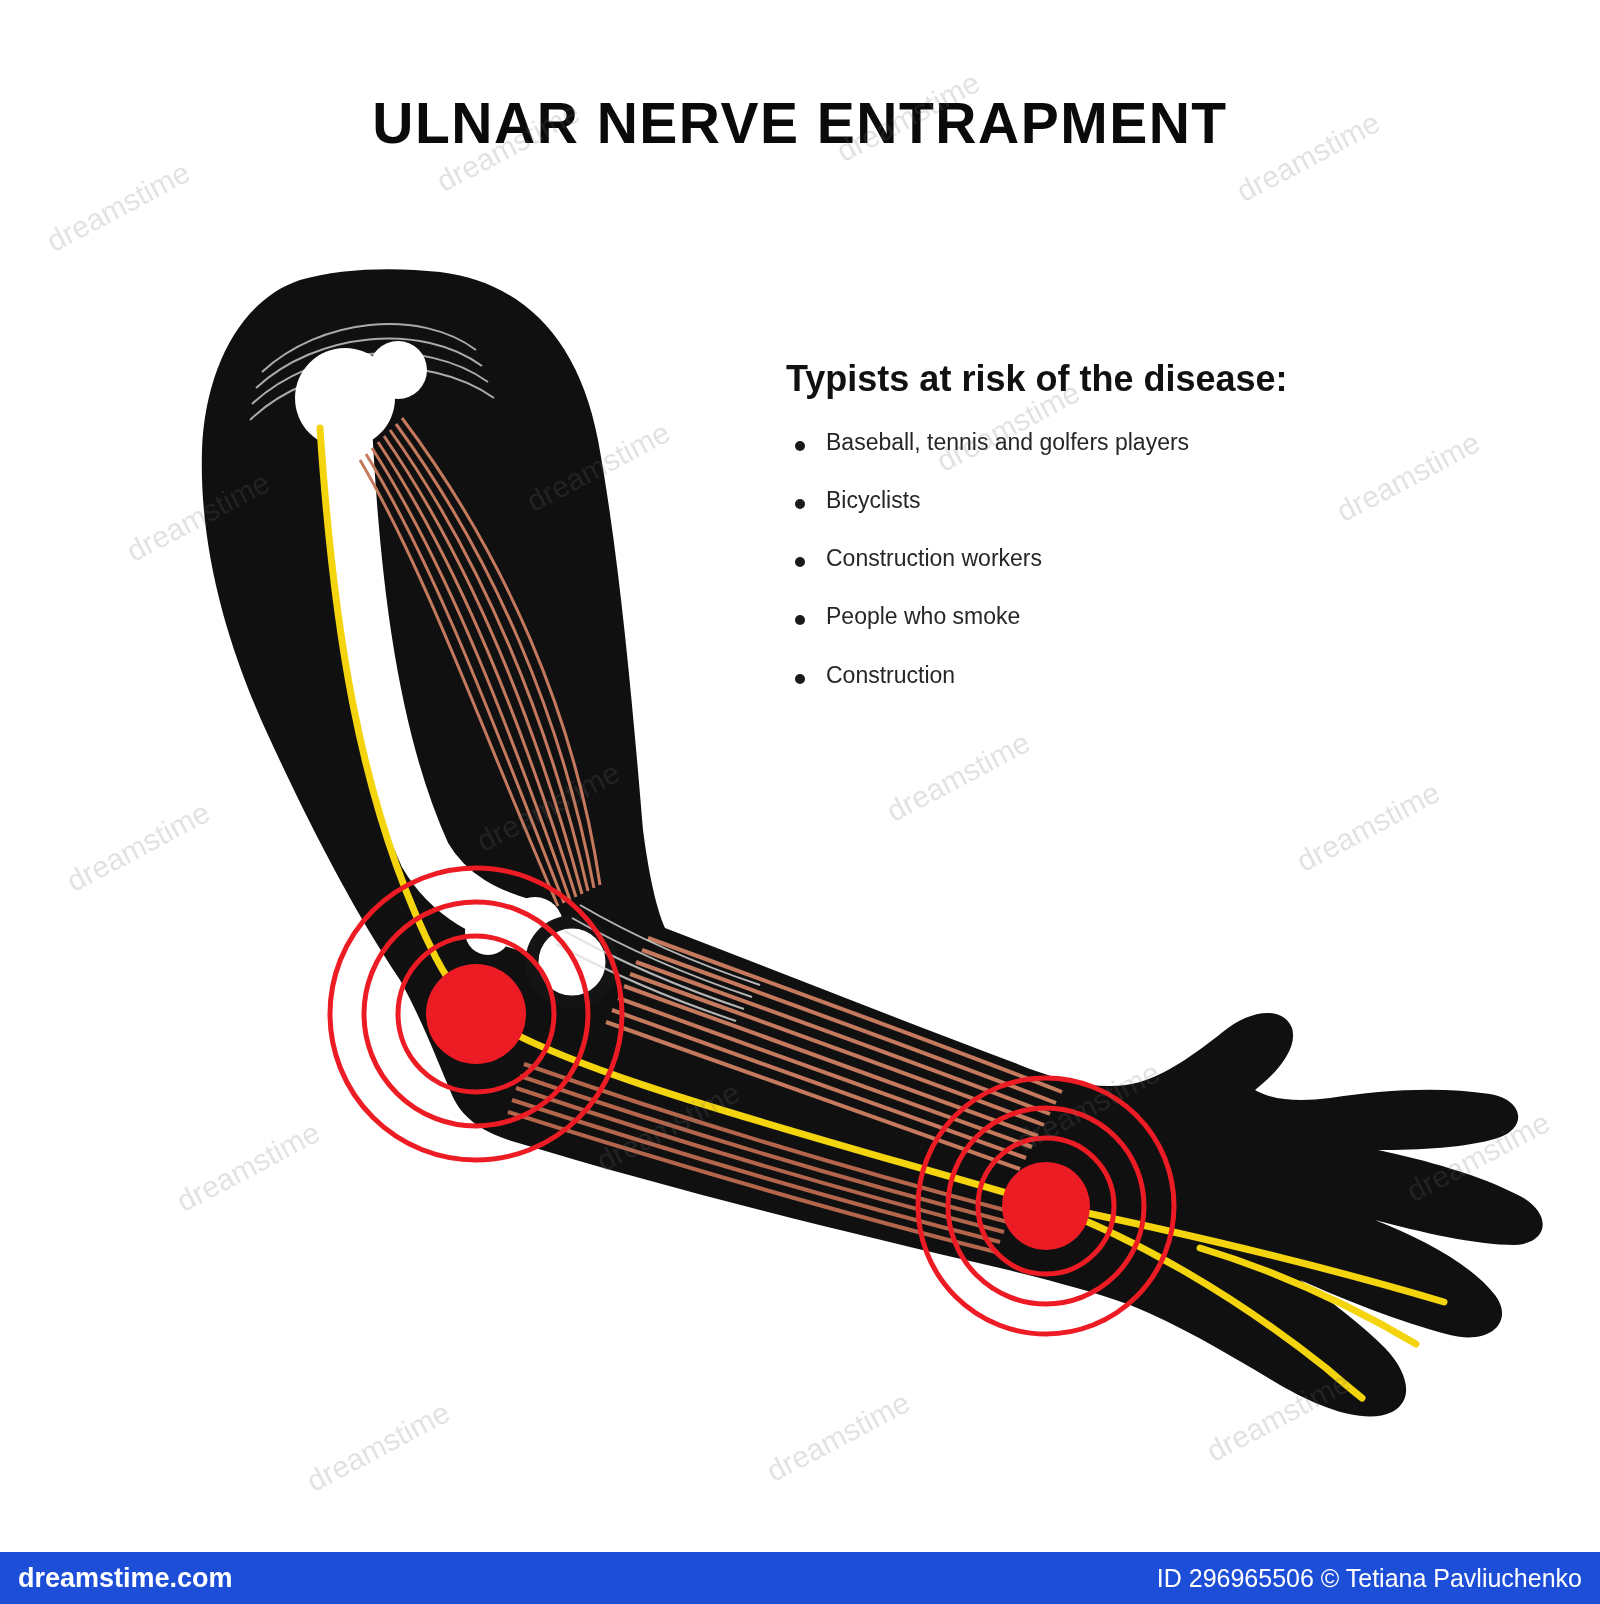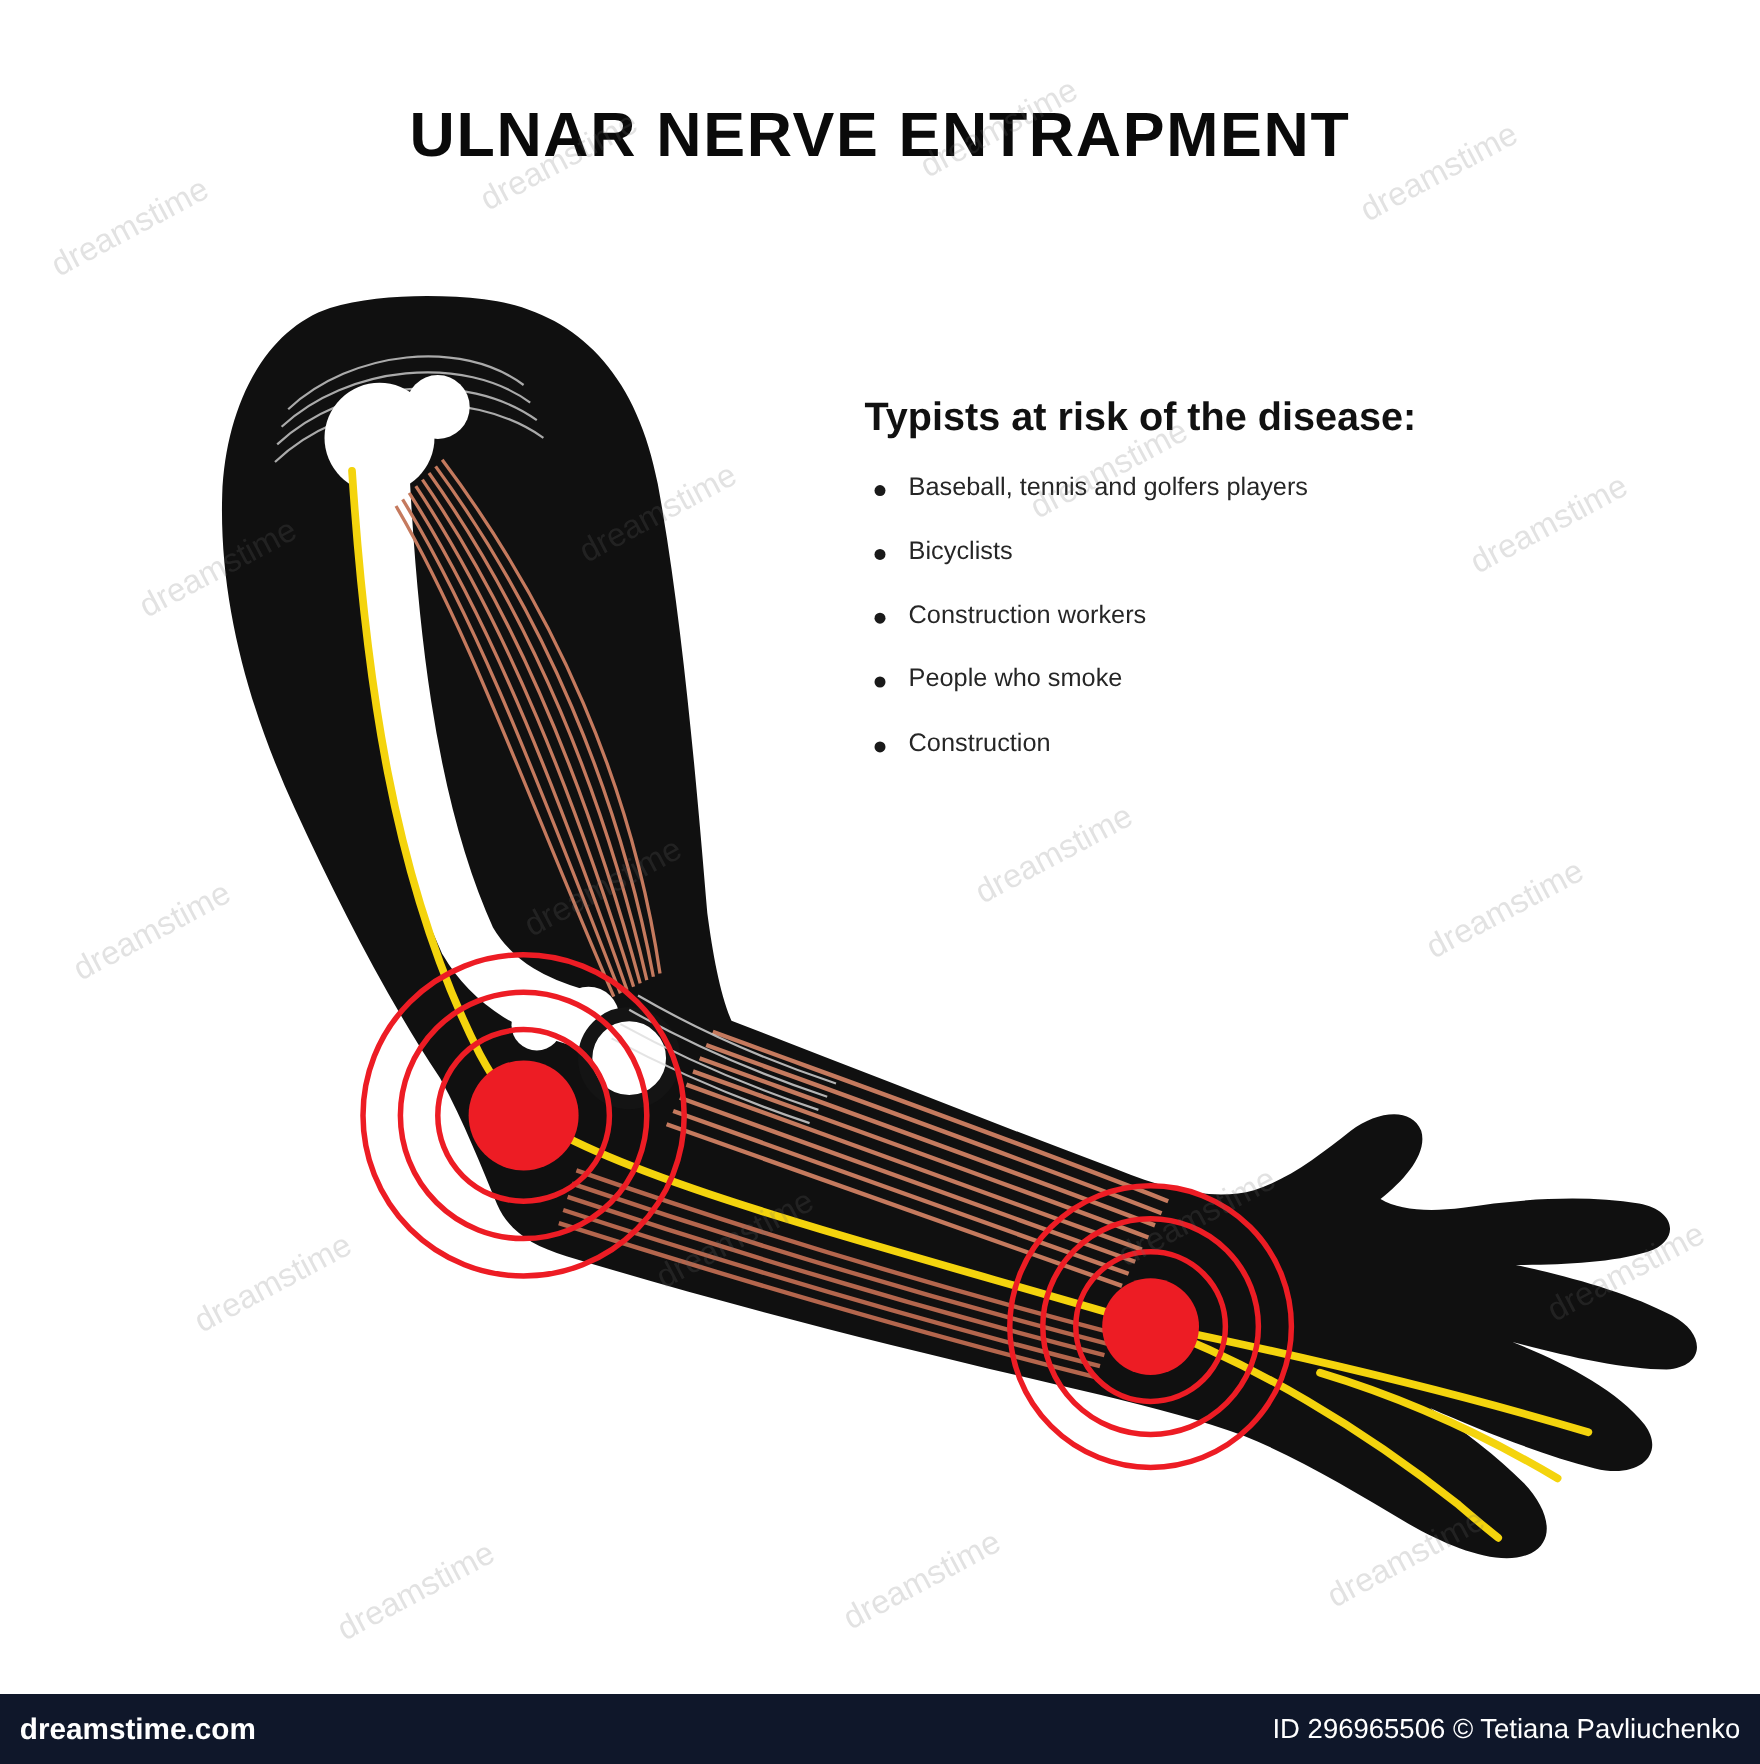--- a/index.html
+++ b/index.html
@@ -21,21 +21,21 @@
   }
   .risk li::before{
     content:"";position:absolute;left:9px;top:11px;width:10px;height:10px;
     border-radius:50%;background:#1a1a1a;
   }
   .wm{
     position:absolute;font-size:30px;color:rgba(110,110,110,.20);
     transform:rotate(-28deg);white-space:nowrap;pointer-events:none;
   }
   .footer{
-    position:absolute;left:0;bottom:0;width:100%;height:64px;background:#0f172a;
+    position:absolute;left:0;bottom:0;width:100%;height:52px;background:#1d4ed8;
     display:flex;align-items:center;justify-content:space-between;
     box-sizing:border-box;padding:0 18px;color:#ffffff;z-index:20;
   }
   .footer .site{font-size:27px;font-weight:bold}
   .footer .credit{font-size:25px}
 </style>
 </head>
 <body>
 
 <div class="canvas">

